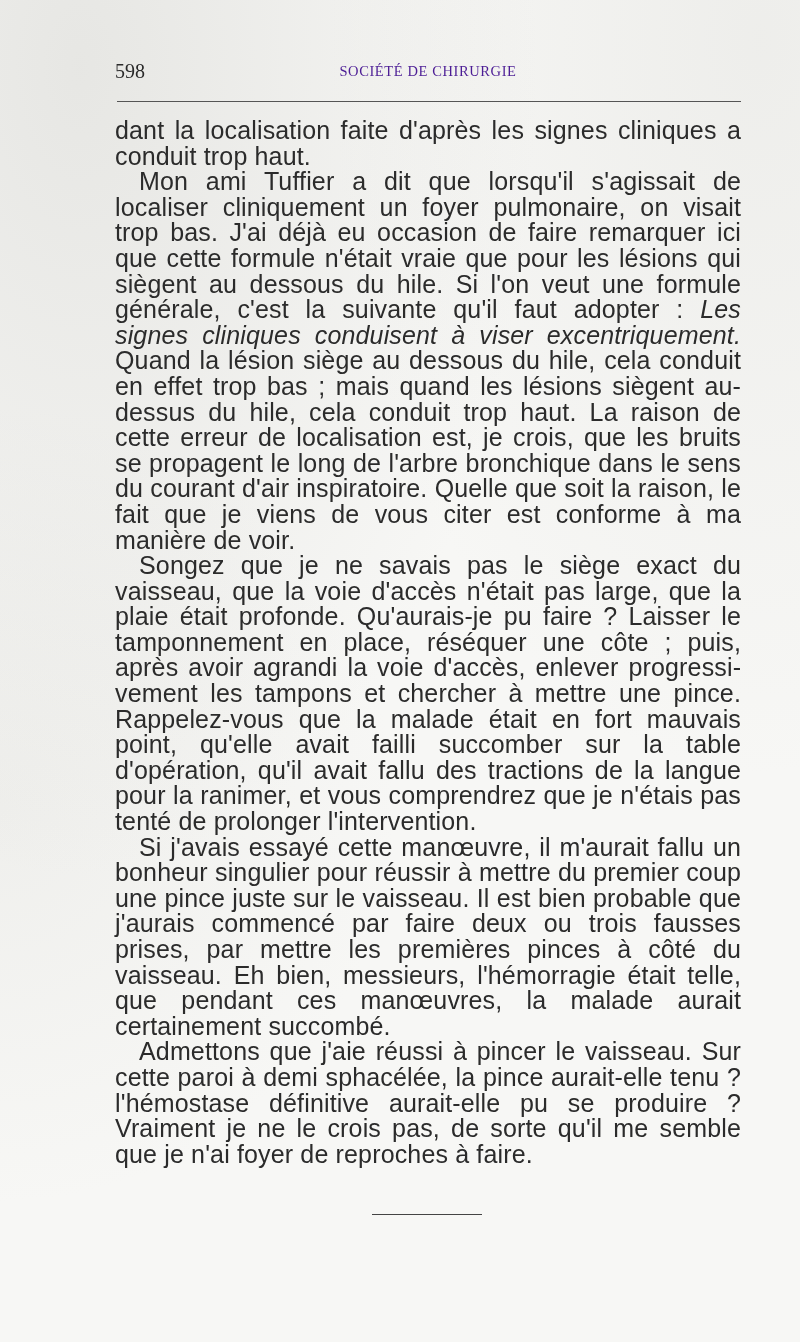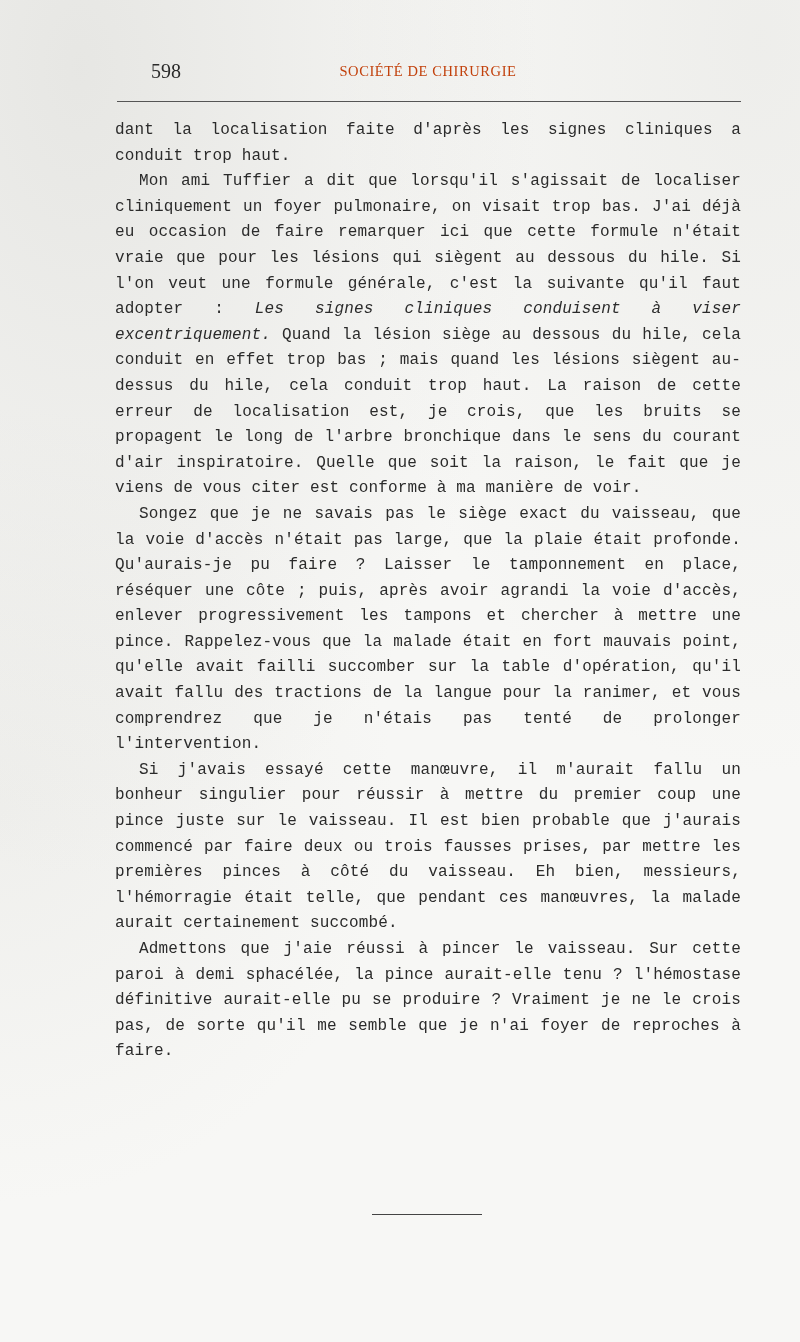--- a/index.html
+++ b/index.html
@@ -31,48 +31,47 @@
       width: 626px;
       height: 24px;
     }
     .page-number {
       position: absolute;
       left: 0;
       top: 0;
       font-family: "Liberation Serif", serif;
       font-size: 20px;
       color: #2a2a2a;
-      margin-left: 36px;
     }
     .running-title {
       position: absolute;
       left: 0;
       right: 0;
       top: 3px;
       text-align: center;
       font-family: "Liberation Serif", serif;
       font-size: 14.5px;
       letter-spacing: 0.6px;
-      color: #c2410c;
+      color: #4c1d95;
     }
     .head-rule {
       position: absolute;
       top: 101px;
       left: 117px;
       width: 624px;
       height: 0;
       border-top: 1.2px solid #555;
     }
     .body-text {
       position: absolute;
       top: 118px;
       left: 115px;
       width: 626px;
-      font-family: Liberation Mono, monospace;
-      font-size: 16px;
+      font-family: Liberation Sans, sans-serif;
+      font-size: 25px;
       line-height: 25.6px;
       text-align: justify;
       color: #2b2b2b;
       letter-spacing: 0.15px;
     }
     .body-text p {
       margin: 0;
       text-indent: 24px;
       hyphens: manual;
     }

